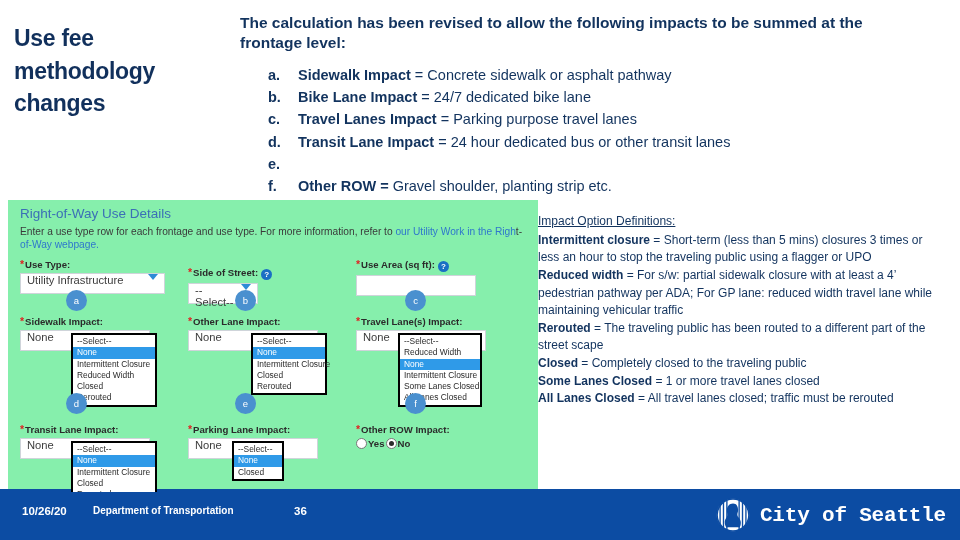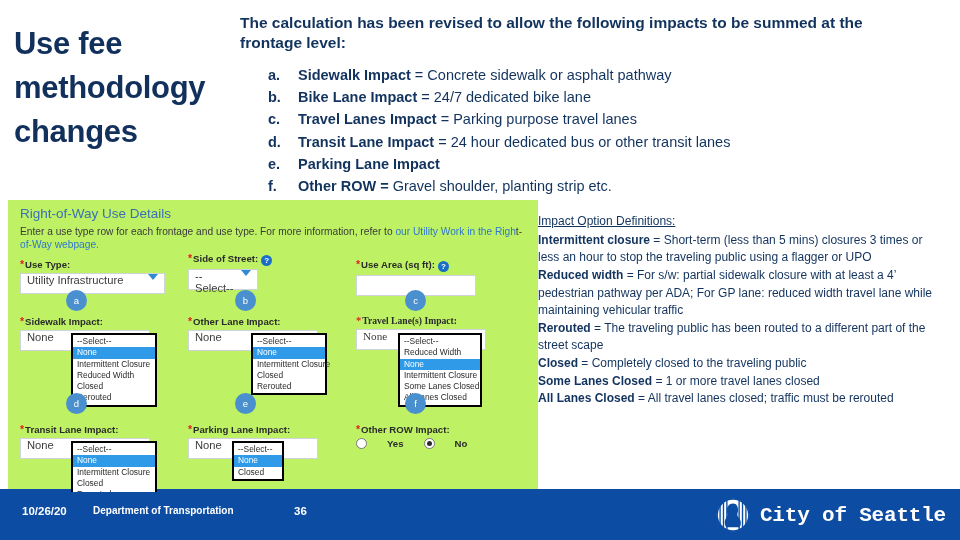--- a/index.html
+++ b/index.html
@@ -12,21 +12,21 @@
     font-family: "Liberation Sans", sans-serif;
     position: relative;
     -webkit-font-smoothing: antialiased;
   }
 
   
   #slide-title {
     position: absolute;
     left: 14px; top: 22px;
     width: 215px;
-    font-size: 31px;
+    font-size: 23px;
     line-height: 1.42;
     font-weight: bold;
     color: #11305c;
     letter-spacing: -0.3px;
   }
 
   
   #intro-text {
     position: absolute;
     left: 240px; top: 13px;
@@ -74,21 +74,21 @@
     margin-bottom: 1px;
   }
   .def-line { display: block; }
   .def-term { font-weight: bold; }
 
   
   #form-screenshot {
     position: absolute;
     left: 8px; top: 200px;
     width: 530px; height: 292px;
-    background: #bef264;
+    background: #86efac;
     overflow: hidden;
     font-family: "Liberation Sans", sans-serif;
   }
   #form-title {
     position: absolute;
     left: 12px; top: 6px;
     font-size: 13.5px;
     color: #3b6fb6;
   }
   #form-subtitle {
@@ -188,21 +188,21 @@
     line-height: 21px;
     text-align: center;
     font-weight: normal;
     z-index: 8;
   }
 
   
   .radio-row {
     display: flex;
     align-items: center;
-    gap: 20px;
+    gap: 1px;
     font-size: 9.6px;
     color: #2b2b2b;
     font-weight: bold;
   }
   .radio {
     width: 9px; height: 9px;
     border: 1px solid #777;
     border-radius: 50%;
     background: #fff;
     display: inline-block;
@@ -281,21 +281,20 @@
   <div class="impact-row">
     <span class="impact-letter">c.</span>
     <span><span class="impact-term">Travel Lanes Impact</span><span class="impact-def"> = Parking purpose travel lanes</span></span>
   </div>
   <div class="impact-row">
     <span class="impact-letter">d.</span>
     <span><span class="impact-term">Transit Lane Impact</span><span class="impact-def"> = 24 hour dedicated bus or other transit lanes</span></span>
   </div>
   <div class="impact-row">
     <span class="impact-letter">e.</span>
-    <span><span class="impact-term">Parking Lane Impact</span><span class="impact-def"></span></span>
   </div>
   <div class="impact-row">
     <span class="impact-letter">f.</span>
     <span><span class="impact-term">Other ROW =</span><span class="impact-def"> Gravel shoulder, planting strip etc.</span></span>
   </div>
 </div>
 
 <div id="definitions">
   <span id="definitions-heading">Impact Option Definitions:</span>
   <span class="def-line"><span class="def-term">Intermittent closure</span><span>  = Short-term (less than 5 mins) closures 3 times or less an hour to stop the traveling public using a flagger or UPO</span></span>
@@ -313,21 +312,21 @@
 
   <div class="field" style="left:12px; top:58px; width:145px;">
     <div class="field-label"><span class="req-star">*</span><span>Use Type:</span></div>
     <div class="select-box">
       <span>Utility Infrastructure</span>
       <span class="select-caret"></span>
     </div>
   </div>
   <div class="badge" style="left:58px; top:90px;">a</div>
 
-  <div class="field" style="left:180px; top:52px; width:70px;">
+  <div class="field" style="left:180px; top:66px; width:70px;">
     <div class="field-label"><span class="req-star">*</span><span>Side of Street:</span><span class="help-icon">?</span></div>
     <div class="select-box">
       <span>--Select--</span>
       <span class="select-caret"></span>
     </div>
   </div>
   <div class="badge" style="left:227px; top:90px;">b</div>
 
   <div class="field" style="left:348px; top:58px; width:120px;">
     <div class="field-label"><span class="req-star">*</span><span>Use Area (sq ft):</span><span class="help-icon">?</span></div>
@@ -359,21 +358,21 @@
   </div>
   <div class="dropdown-popup" style="left:243px; top:133px; width:76px;">
     <div class="dd-option">--Select--</div>
     <div class="dd-option selected">None</div>
     <div class="dd-option">Intermittent Closure</div>
     <div class="dd-option">Closed</div>
     <div class="dd-option">Rerouted</div>
   </div>
   <div class="badge" style="left:227px; top:193px;">e</div>
 
-  <div class="field" style="left:348px; top:115px; width:130px;font-family:Liberation Serif, serif;">
+  <div class="field" style="left:348px; top:115px; width:130px;">
     <div class="field-label"><span class="req-star">*</span><span>Travel Lane(s) Impact:</span></div>
     <div class="select-box">
       <span>None</span>
     </div>
   </div>
   <div class="dropdown-popup" style="left:390px; top:133px; width:84px;">
     <div class="dd-option">--Select--</div>
     <div class="dd-option">Reduced Width</div>
     <div class="dd-option selected">None</div>
     <div class="dd-option">Intermittent Closure</div>

